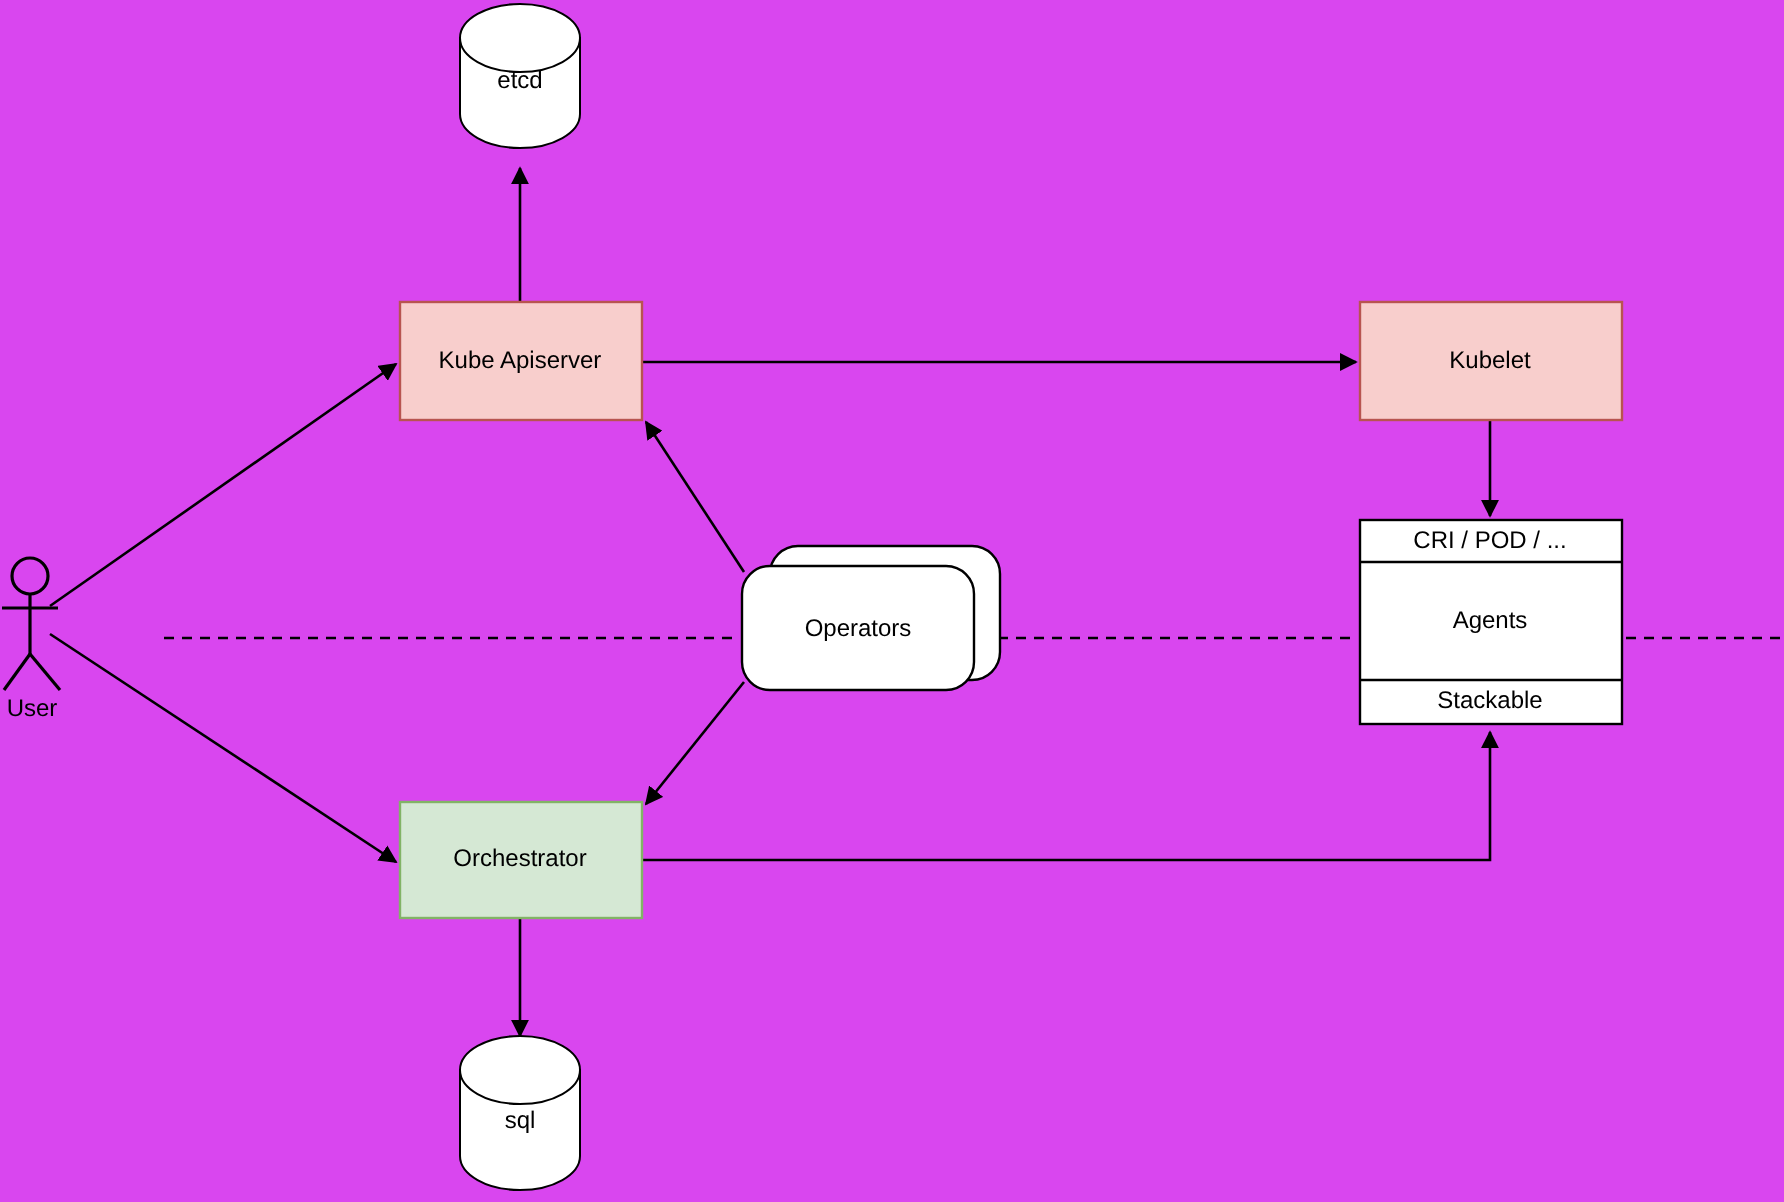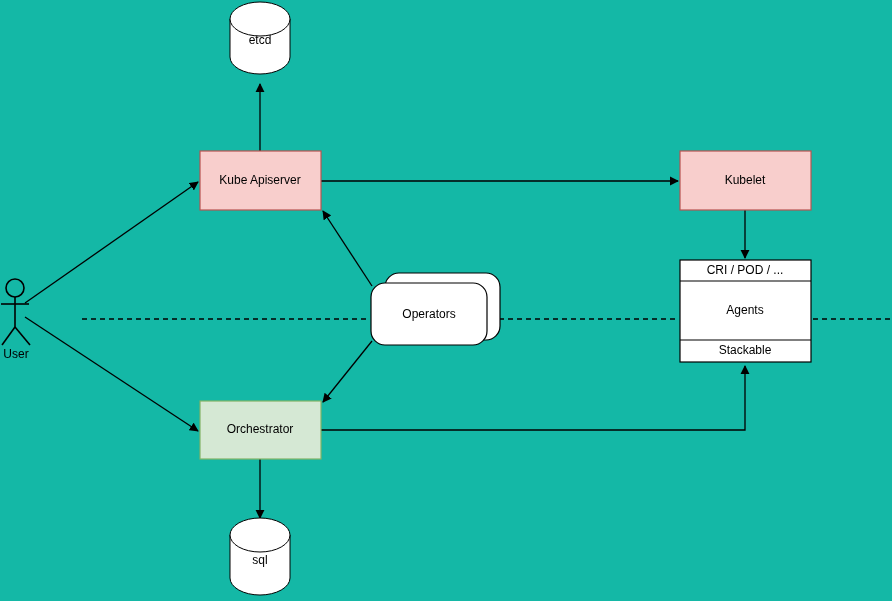--- a/index.html
+++ b/index.html
@@ -8,21 +8,21 @@
     padding: 0;
     background: #ffffff;
   }
   body {
     font-family: "Liberation Sans", sans-serif;
   }
   #canvas {
     position: relative;
     width: 892px;
     height: 601px;
-    background: #14b8a6;
+    background: #d946ef;
     overflow: hidden;
   }
   #diagram-svg {
     position: absolute;
     left: 0;
     top: 0;
     width: 892px;
     height: 601px;
   }
   .node-label {

